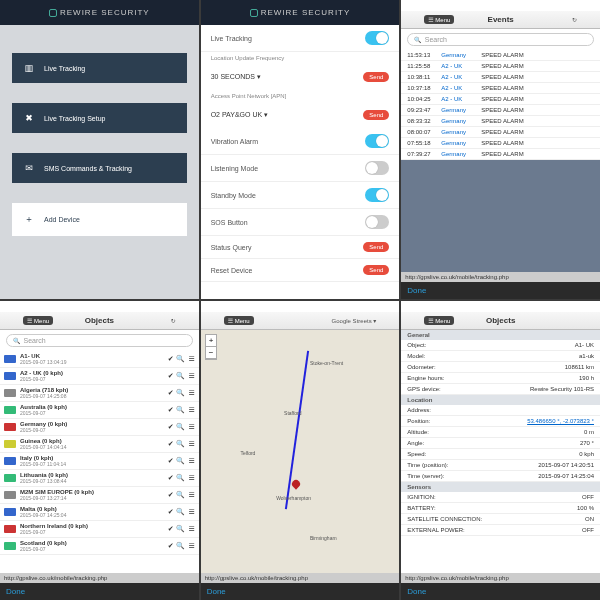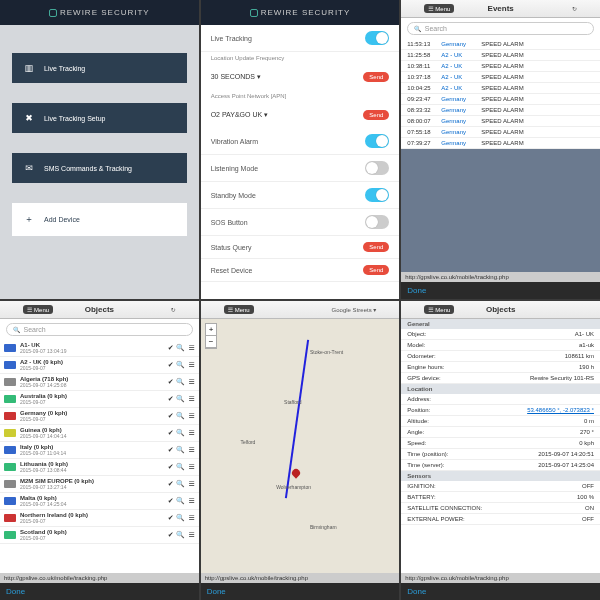--- a/index.html
+++ b/index.html
@@ -20,21 +20,21 @@
 .s2-row { display: flex; align-items: center; justify-content: space-between; padding: 6px 10px; border-bottom: 1px solid #eee; font-size: 7px; color: #555; }
 .s2-sub { padding: 3px 10px 8px; font-size: 6px; color: #888; display: flex; justify-content: space-between; align-items: center; }
 .toggle { width: 24px; height: 14px; border-radius: 8px; background: #ccc; position: relative; }
 .toggle.on { background: #3ac2f0; }
 .toggle::after { content: ""; position: absolute; width: 12px; height: 12px; border-radius: 50%; background: #fff; top: 1px; left: 1px; box-shadow: 0 0 1px rgba(0,0,0,.3); }
 .toggle.on::after { left: 11px; }
 .pill { background: #e74c3c; color: #fff; border-radius: 8px; padding: 2px 6px; font-size: 6px; }
 .s2-sel { font-size: 7px; color: #333; }
 
 
-.ios-bar { background: linear-gradient(#f7f7f7,#e8e8e8); border-bottom: 1px solid #bbb; display: flex; align-items: center; padding: 4px 23px; font-size: 8px; color: #333; position: relative; }
+.ios-bar { background: linear-gradient(#f7f7f7,#e8e8e8); border-bottom: 1px solid #bbb; display: flex; align-items: center; padding: 4px 23px; font-size: 8px; color: #333; position: relative; margin-top: 11px; }
 .ios-bar .menu { background: #444; color: #fff; border-radius: 3px; padding: 1px 4px; font-size: 6px; }
 .ios-bar .title { position: absolute; left: 0; right: 0; text-align: center; font-weight: bold; }
 .ios-bar .right { margin-left: auto; font-size: 6px; color: #555; }
 .search { margin: 4px 6px; background: #fff; border: 1px solid #ccc; border-radius: 10px; padding: 2px 6px; font-size: 7px; color: #999; display: flex; align-items: center; }
 .search::before { content: "🔍"; font-size: 6px; margin-right: 3px; }
 
 
 .ev-row { display: flex; padding: 2px 6px; font-size: 6px; border-bottom: 1px solid #eee; }
 .ev-row .t { width: 34px; color: #333; }
 .ev-row .d { width: 40px; color: #06c; }

